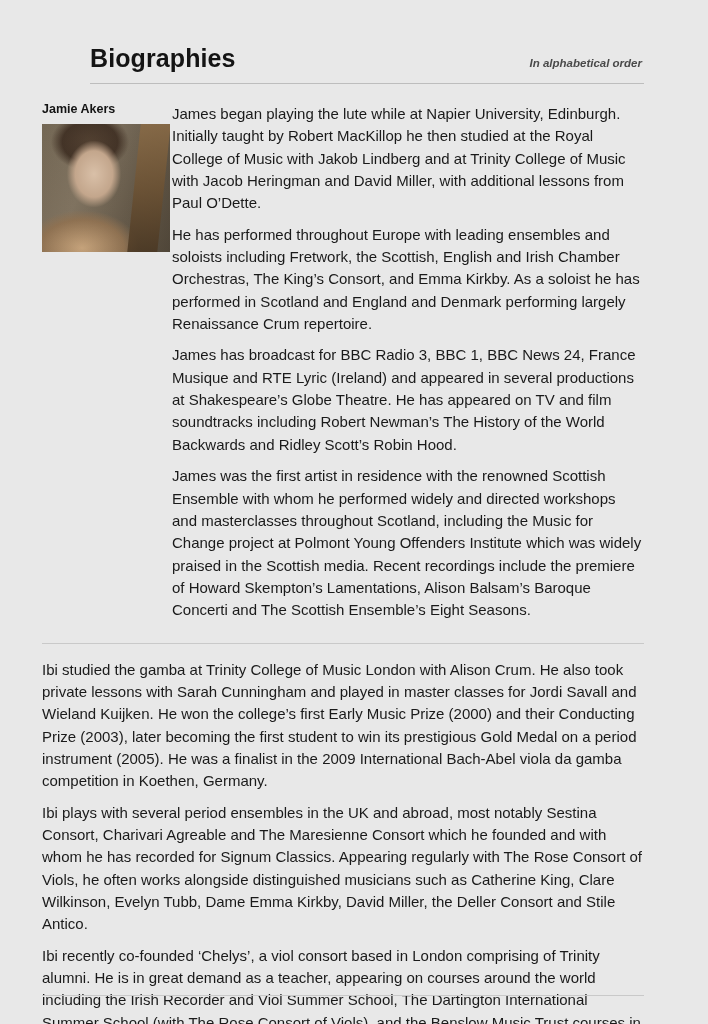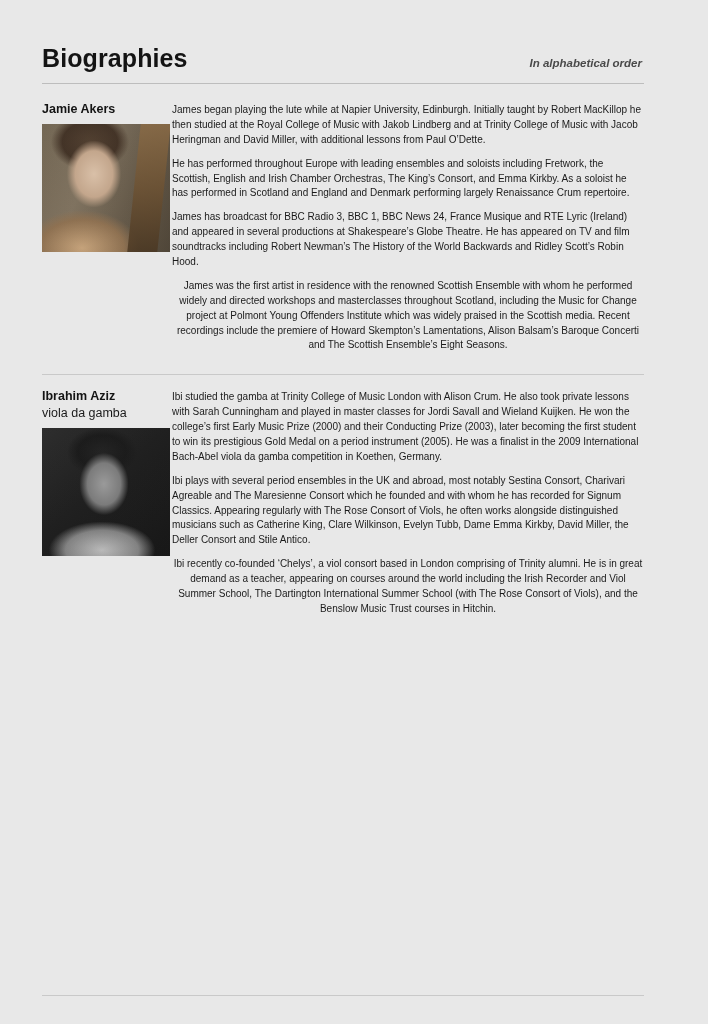--- a/index.html
+++ b/index.html
@@ -21,20 +21,21 @@
     box-sizing: border-box;
     padding: 44px 64px 0 42px;
   }
   .header-row {
     display: flex;
     align-items: baseline;
     justify-content: space-between;
     border-bottom: 1px solid #bdbdbd;
     padding-bottom: 10px;
     margin-bottom: 18px;
+    margin-left: 48px;
   }
   .page-title {
     font-size: 25px;
     font-weight: bold;
     letter-spacing: 0.1px;
     color: #141414;
   }
   .header-note {
     font-size: 11.5px;
     font-style: italic;
@@ -104,28 +105,27 @@
       radial-gradient(ellipse 56px 30px at 60px 122px, #cfcfcf 0%, #8e8e8e 65%, rgba(80,80,80,0) 95%),
       linear-gradient(140deg, #2b2b2b 0%, #1b1b1b 45%, #111111 100%);
   }
   .bio-body {
     flex: 1 1 auto;
     min-width: 0;
     padding-top: 1px;
   }
   .bio-body p {
     margin: 0 0 9px 0;
-    font-size: 10px;
+    font-size: 15px;
     line-height: 1.49;
     color: #1a1a1a;
     text-align: left;
   }
   .bio-body p:last-child {
     margin-bottom: 0;
-    text-align: center;
   }
   .footer-rule {
     position: absolute;
     left: 42px;
     right: 64px;
     bottom: 28px;
     height: 1px;
     background: #c9c9c9;
   }
 </style>
@@ -146,25 +146,20 @@
     </div>
     <div class="bio-body">
       <p>James began playing the lute while at Napier University, Edinburgh. Initially taught by Robert MacKillop he then studied at the Royal College of Music with Jakob Lindberg and at Trinity College of Music with Jacob Heringman and David Miller, with additional lessons from Paul O’Dette.</p>
       <p>He has performed throughout Europe with leading ensembles and soloists including Fretwork, the Scottish, English and Irish Chamber Orchestras, The King’s Consort, and Emma Kirkby. As a soloist he has performed in Scotland and England and Denmark performing largely Renaissance Crum repertoire.</p>
       <p>James has broadcast for BBC Radio 3, BBC 1, BBC News 24, France Musique and RTE Lyric (Ireland) and appeared in several productions at Shakespeare’s Globe Theatre. He has appeared on TV and film soundtracks including Robert Newman’s The History of the World Backwards and Ridley Scott’s Robin Hood.</p>
       <p>James was the first artist in residence with the renowned Scottish Ensemble with whom he performed widely and directed workshops and masterclasses throughout Scotland, including the Music for Change project at Polmont Young Offenders Institute which was widely praised in the Scottish media. Recent recordings include the premiere of Howard Skempton’s Lamentations, Alison Balsam’s Baroque Concerti and The Scottish Ensemble’s Eight Seasons.</p>
     </div>
   </div>
 
   <div class="bio">
-    <div class="bio-left">
-      <div class="bio-name">Ibrahim Aziz</div>
-      <div class="bio-role">viola da gamba</div>
-      <div class="portrait aziz"></div>
-    </div>
     <div class="bio-body">
       <p>Ibi studied the gamba at Trinity College of Music London with Alison Crum. He also took private lessons with Sarah Cunningham and played in master classes for Jordi Savall and Wieland Kuijken. He won the college’s first Early Music Prize (2000) and their Conducting Prize (2003), later becoming the first student to win its prestigious Gold Medal on a period instrument (2005). He was a finalist in the 2009 International Bach-Abel viola da gamba competition in Koethen, Germany.</p>
       <p>Ibi plays with several period ensembles in the UK and abroad, most notably Sestina Consort, Charivari Agreable and The Maresienne Consort which he founded and with whom he has recorded for Signum Classics. Appearing regularly with The Rose Consort of Viols, he often works alongside distinguished musicians such as Catherine King, Clare Wilkinson, Evelyn Tubb, Dame Emma Kirkby, David Miller, the Deller Consort and Stile Antico.</p>
       <p>Ibi recently co-founded ‘Chelys’, a viol consort based in London comprising of Trinity alumni. He is in great demand as a teacher, appearing on courses around the world including the Irish Recorder and Viol Summer School, The Dartington International Summer School (with The Rose Consort of Viols), and the Benslow Music Trust courses in Hitchin.</p>
     </div>
   </div>
 
   <div class="footer-rule"></div>
 </div>
 

